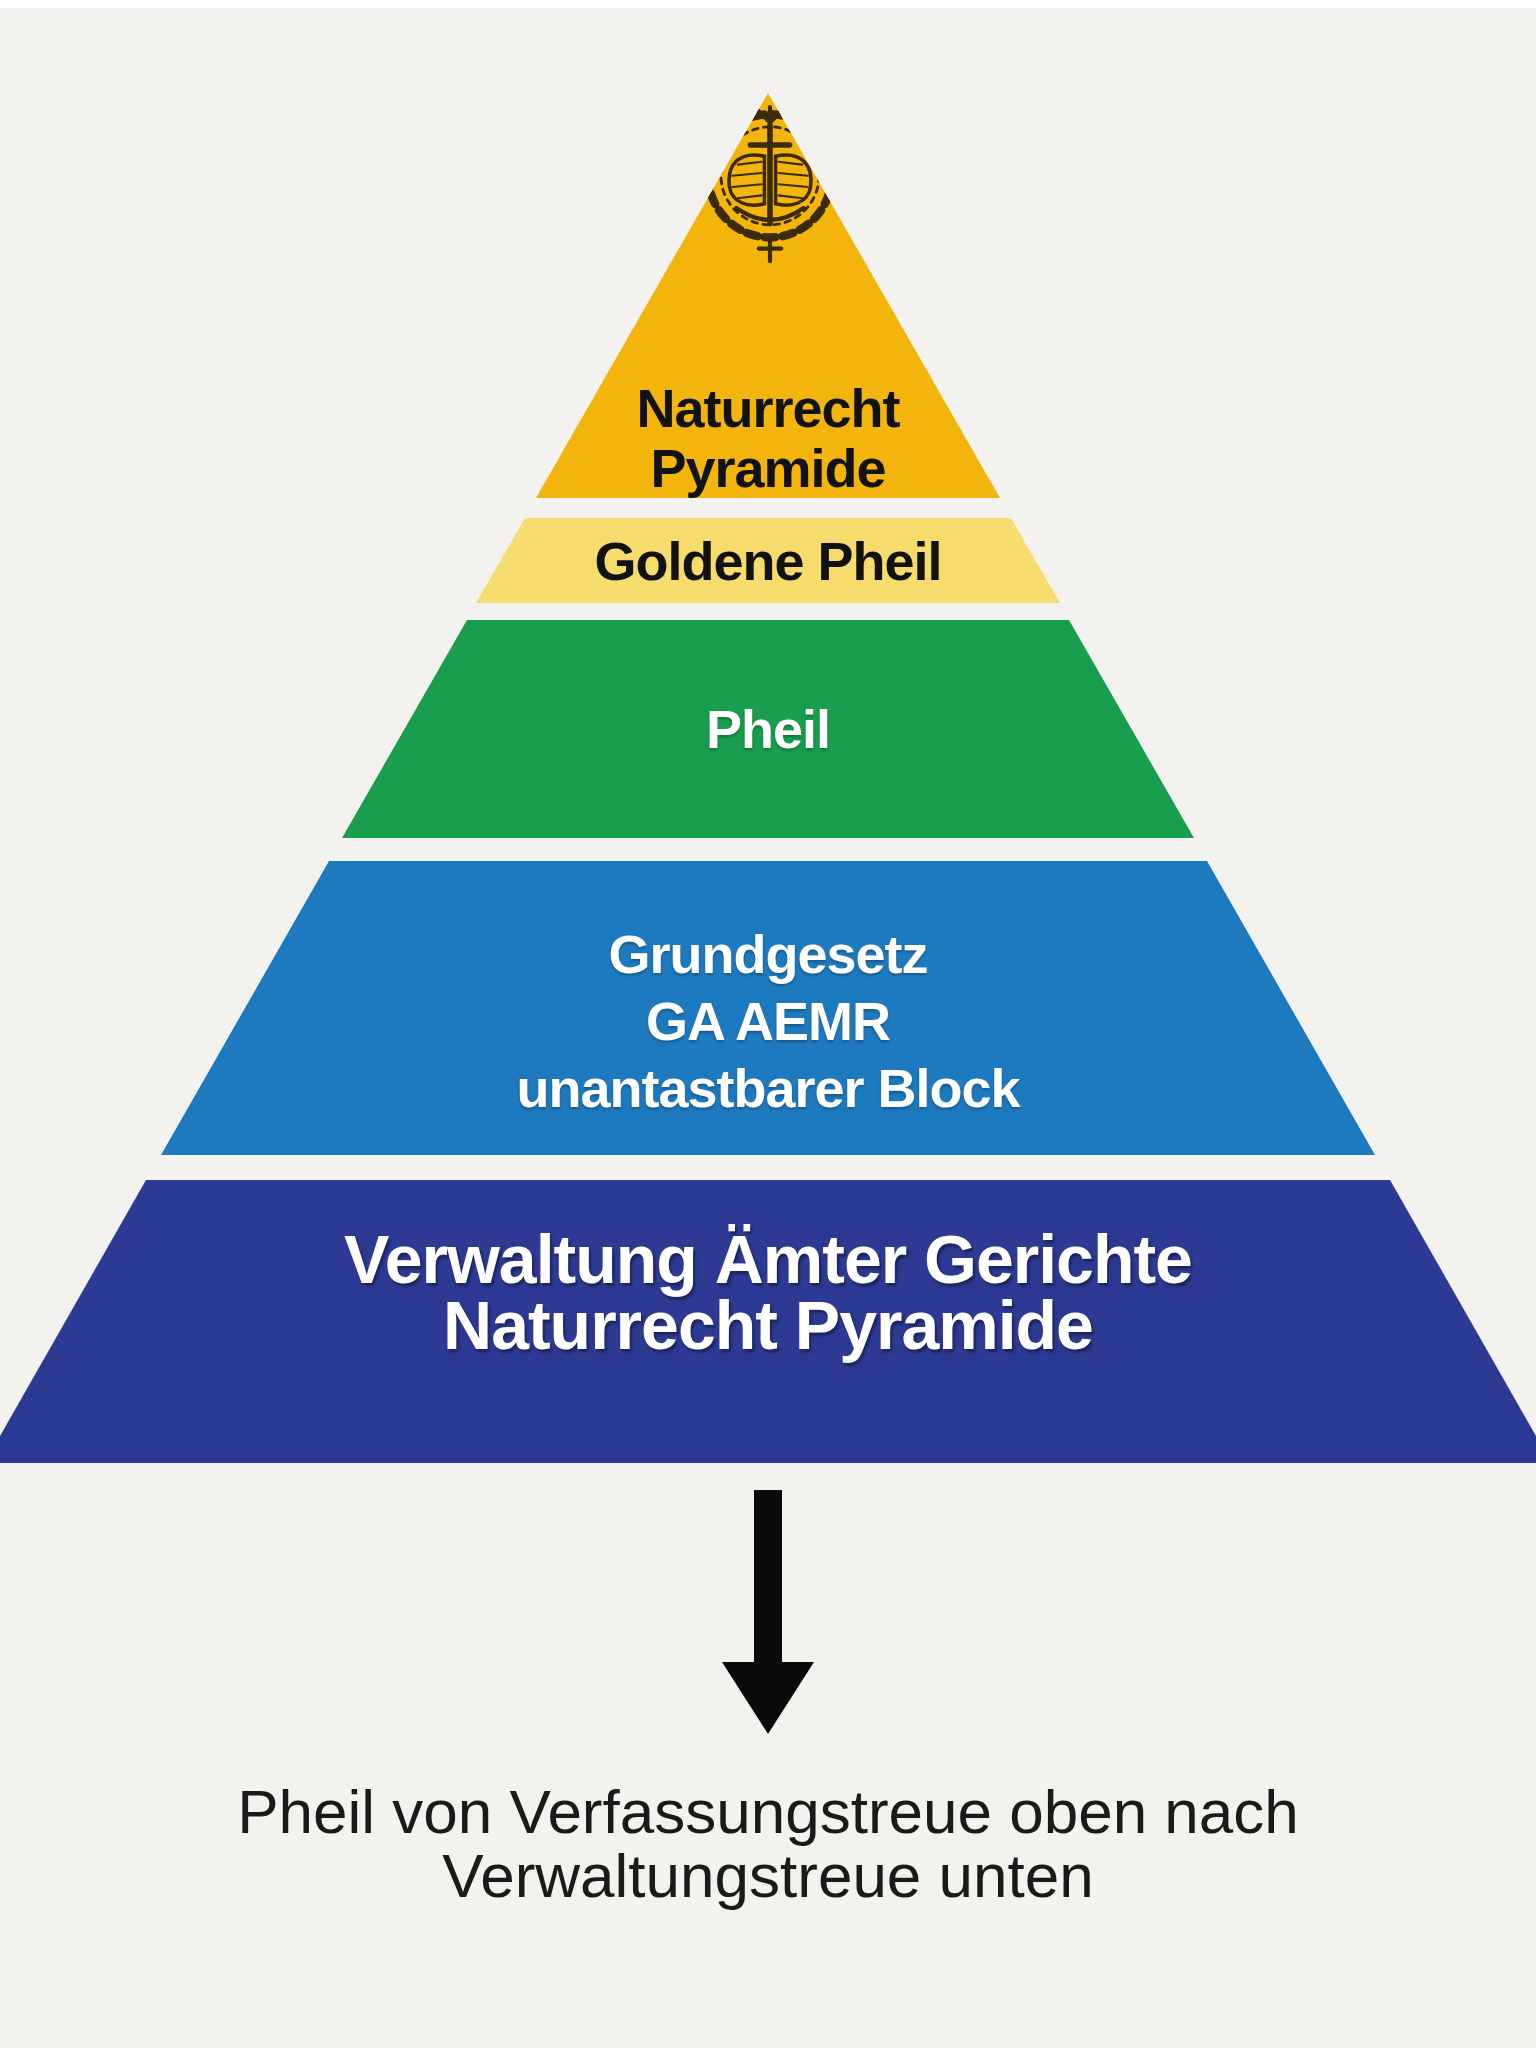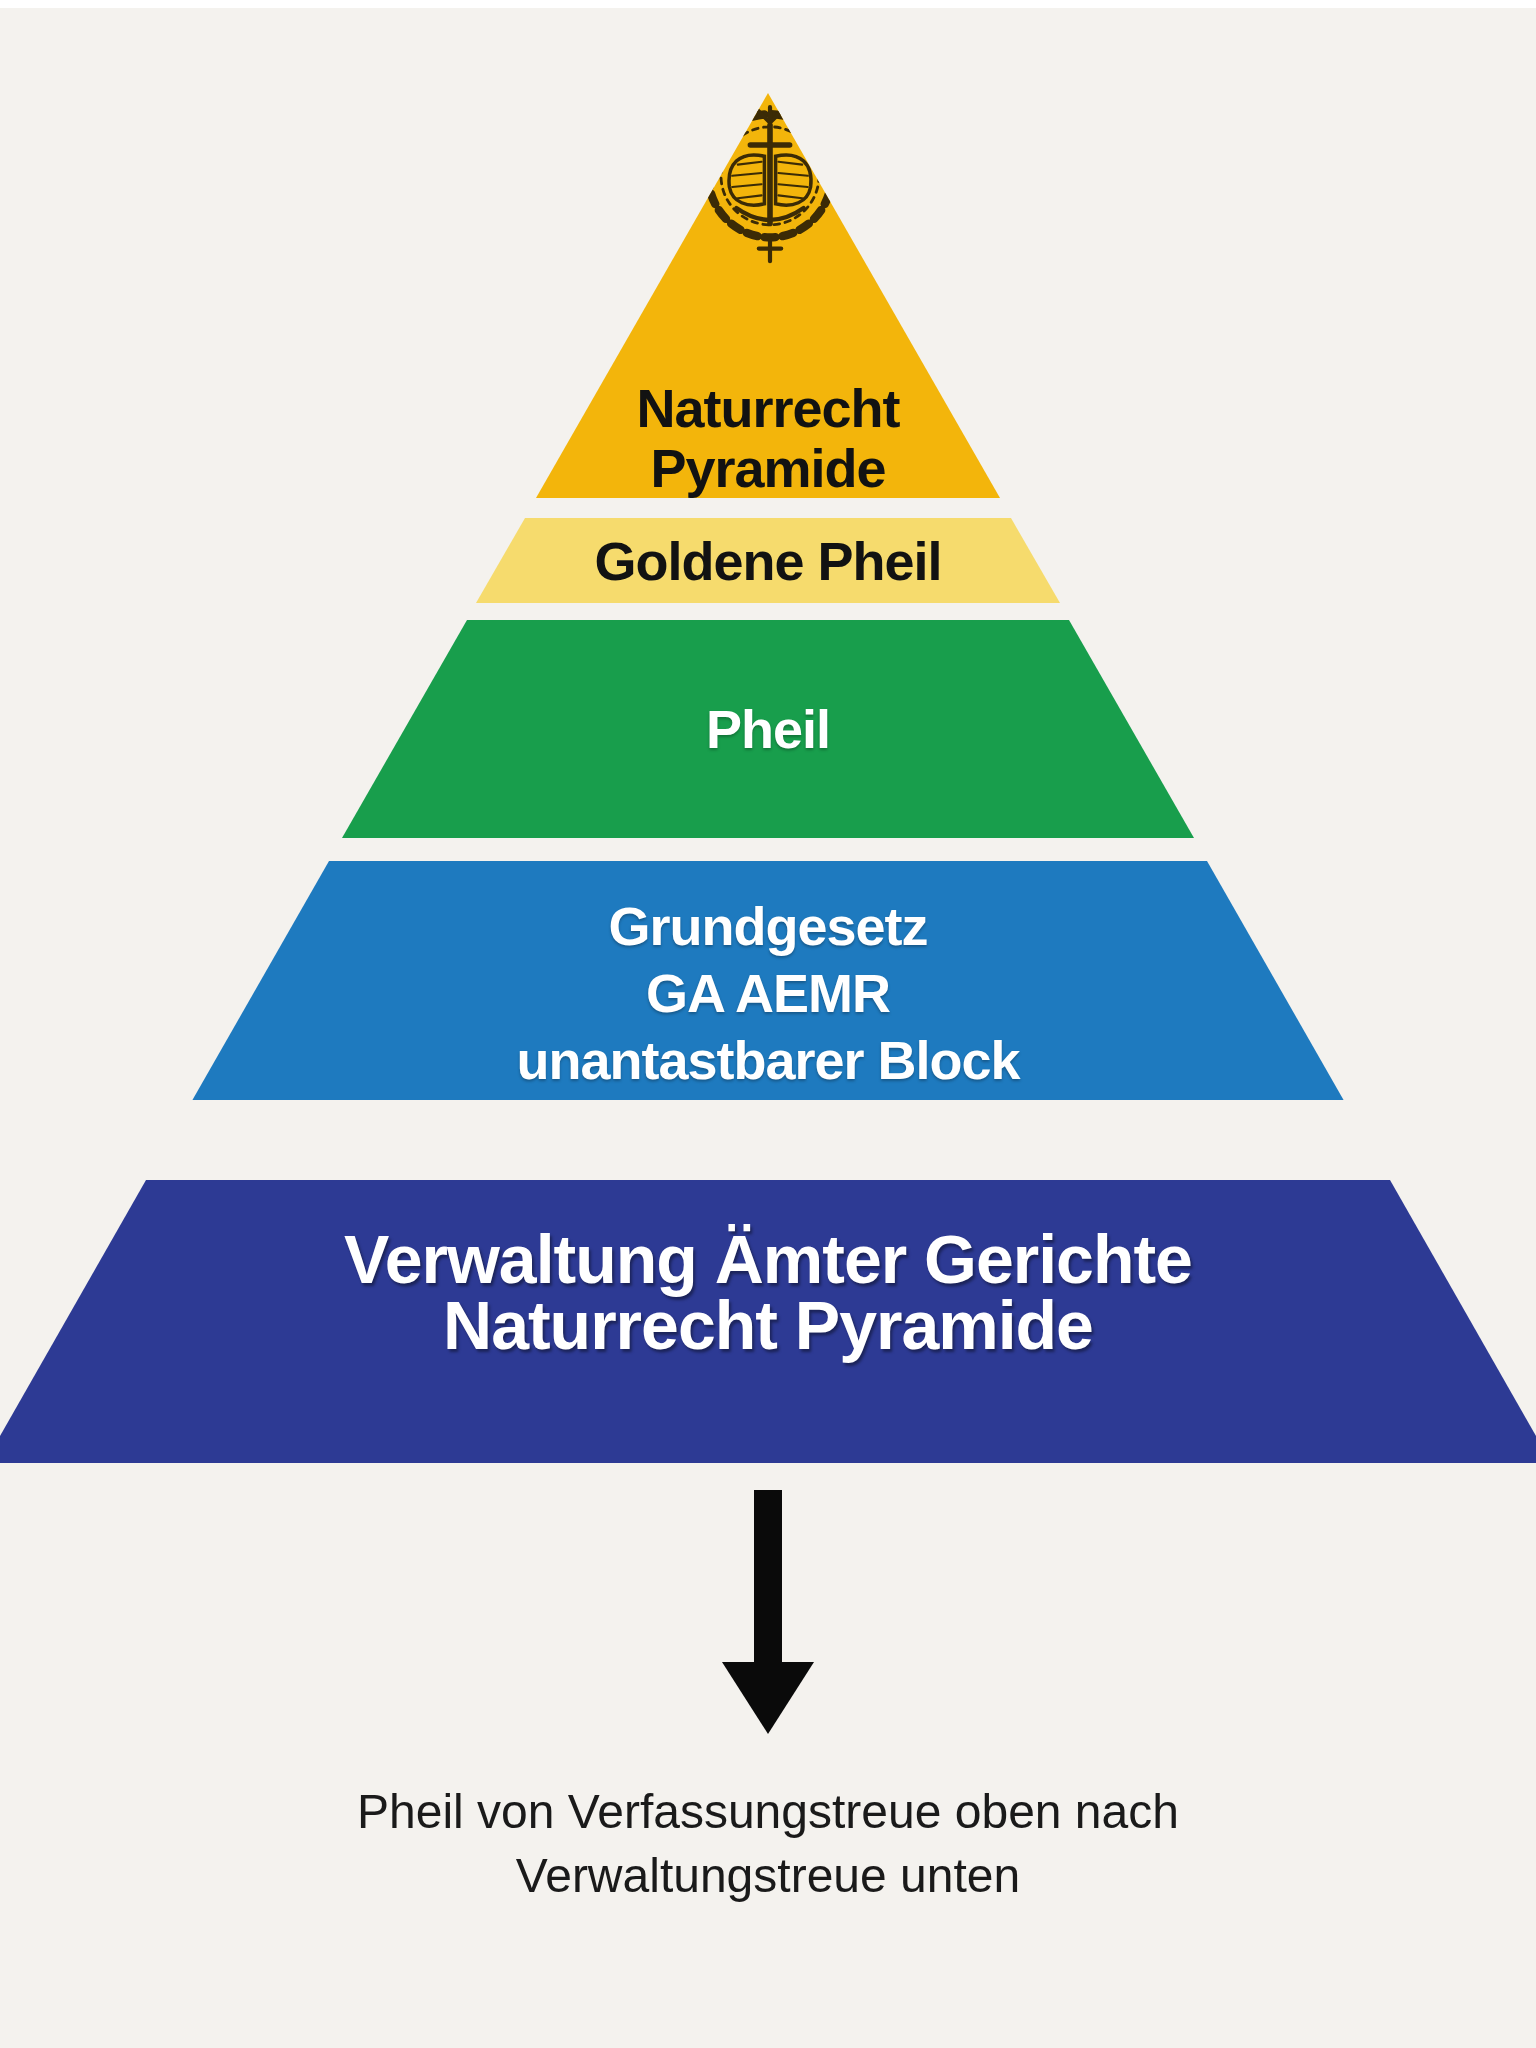--- a/index.html
+++ b/index.html
@@ -20,37 +20,37 @@
   .band-0{top:85px;height:405px;
     clip-path:polygon(768px 0px,1000px 405px,536px 405px);
     justify-content:flex-end;padding-bottom:18px;font-size:54px;line-height:60px;}
   .band-1{top:510px;height:85px;
     clip-path:polygon(525px 0px,1011px 0px,1060px 85px,476px 85px);
     font-size:54px;line-height:60px;}
   .band-2{top:612px;height:218px;
     clip-path:polygon(467px 0px,1069px 0px,1194px 218px,342px 218px);
     font-size:54px;line-height:66px;padding-top:0px;
     text-shadow:0 2px 3px rgba(0,0,0,.28);}
-  .band-3{top:853px;height:239px;
+  .band-3{top:853px;height:294px;
     clip-path:polygon(329px 0px,1207px 0px,1375px 294px,161px 294px);
     font-size:54px;line-height:67px;padding-top:26px;box-sizing:border-box;
     text-shadow:0 2px 3px rgba(0,0,0,.28);text-align:center;}
   .band-4{top:1172px;height:283px;
     clip-path:polygon(146px 0px,1390px 0px,1536px 256px,1536px 283px,0px 283px,0px 256px);
     font-size:68px;line-height:66px;padding-top:0px;padding-bottom:60px;box-sizing:border-box;
     text-shadow:2px 3px 3px rgba(0,0,0,.40);}
   .emblem{
     position:absolute;left:686px;top:10px;width:168px;height:168px;
   }
   .arrow{
     position:absolute;left:718px;top:1482px;width:100px;height:246px;
   }
   .caption{
     position:absolute;left:0;top:1772px;width:1536px;
-    text-align:center;font-size:48px;line-height:64px;font-weight:normal;
+    text-align:center;font-size:62px;line-height:64px;font-weight:normal;
     letter-spacing:0px;
   }
 </style>
 </head>
 <body>
 
 <div class="canvas" style="background-color: rgb(244, 242, 238);">
 
   <div class="band band-0" style="background-color: rgb(243, 181, 11); color: rgb(18, 18, 18);">
     <svg class="emblem" viewBox="0 0 120 120" fill="none">

